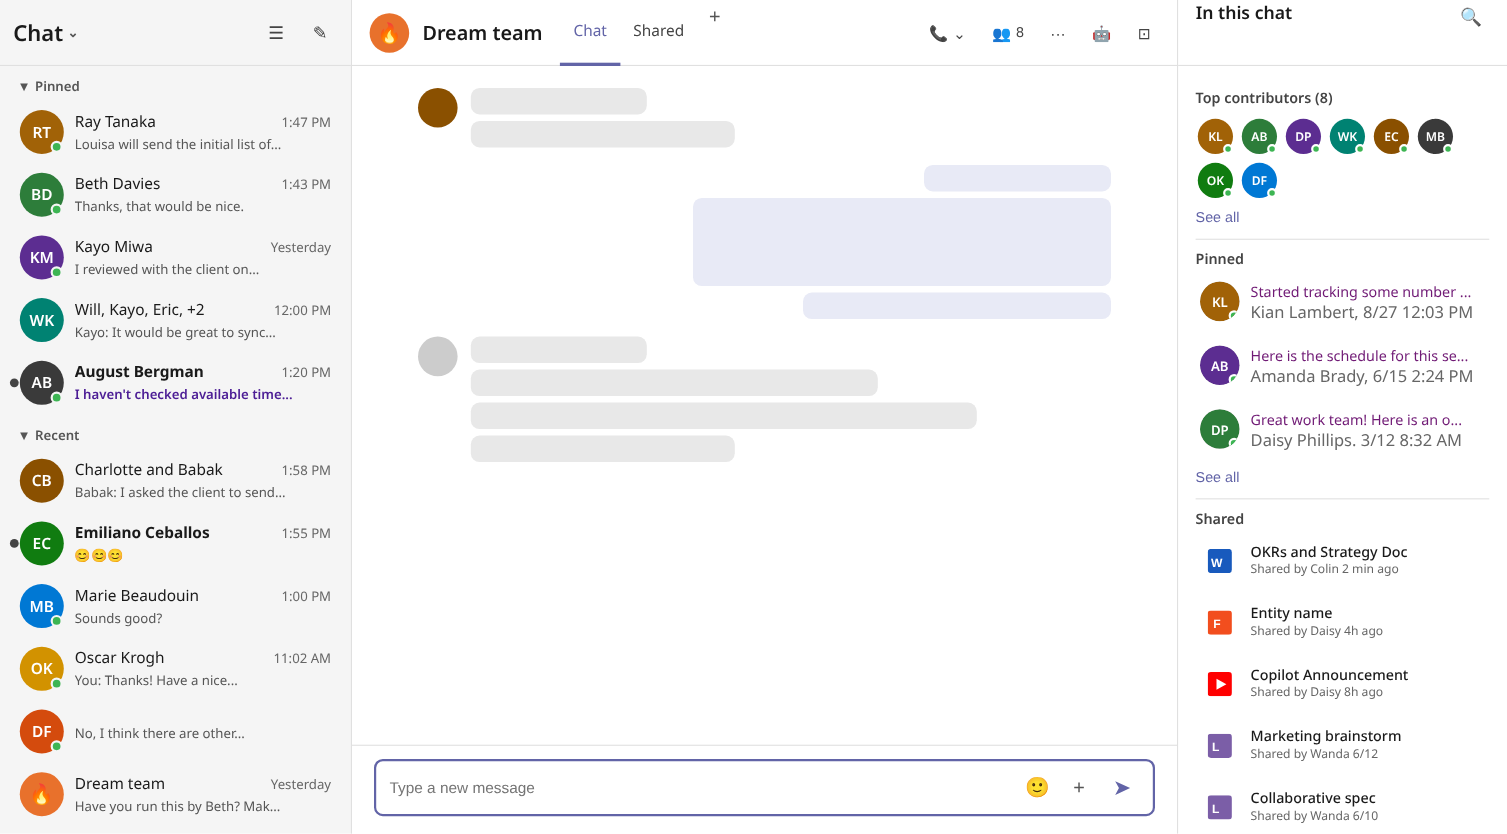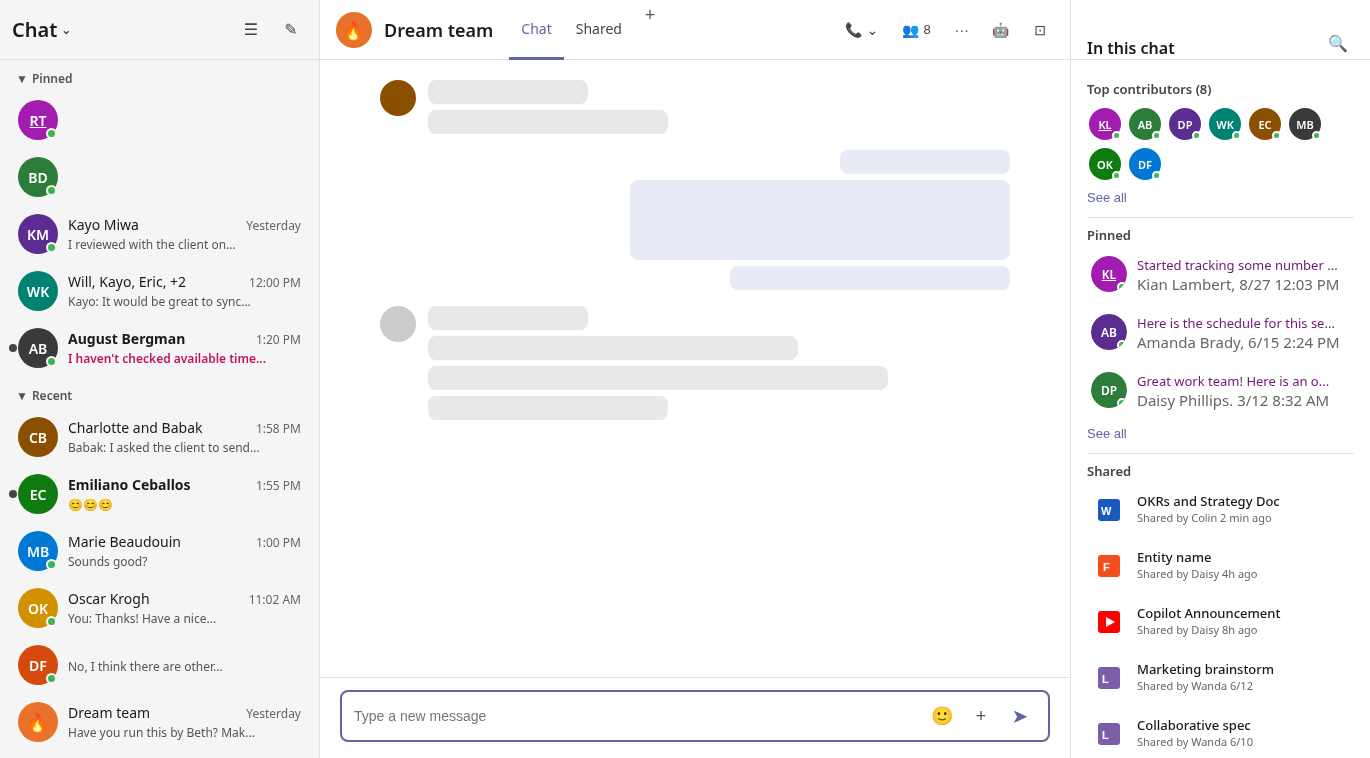--- a/index.html
+++ b/index.html
@@ -59,21 +59,21 @@
     .chat-item {
       display: flex;
       align-items: center;
       padding: 8px 12px;
       cursor: pointer;
       border-radius: 6px;
       margin: 1px 6px;
       position: relative;
     }
     .chat-item.unread .chat-name { font-weight: 700; }
-    .chat-item.unread .chat-preview { font-weight: 600; color: #be185d; }
+    .chat-item.unread .chat-preview { font-weight: 600; color: #4c1d95; }
 
     .avatar-wrap {
       position: relative;
       width: 40px;
       min-width: 40px;
       height: 40px;
       margin-right: 10px;
     }
     .avatar {
       width: 40px;
@@ -261,21 +261,21 @@
       width: 300px;
       min-width: 300px;
       border-left: 1px solid #e0e0e0;
       background: #fff;
       display: flex;
       flex-direction: column;
       height: 100%;
     }
     .right-panel-header {
       display: flex;
-      align-items: flex-end;
+      align-items: flex-start;
       justify-content: space-between;
       padding: 0 16px;
       height: 60px;
       border-bottom: 1px solid #e0e0e0;
     }
     .right-panel-title {
       font-size: 16px;
       font-weight: 600;
       color: #1a1a1a;
     }
@@ -368,21 +368,21 @@
     }
 
     
     ::-webkit-scrollbar { width: 6px; }
     ::-webkit-scrollbar-track { background: transparent; }
     ::-webkit-scrollbar-thumb { background: #ccc; border-radius: 3px; }
 
     
     .av-orange { background: #d44b0d; }
     .av-green { background: #2d7d3a; }
-    .av-blue { background: #a21caf; text-decoration: underline; }
+    .av-blue { background: #a16207; }
     .av-teal { background: #008272; }
     .av-purple { background: #5c2d91; }
     .av-brown { background: #8a5000; }
     .av-ab { background: #3a3a3a; }
     .av-ec { background: #107c10; }
     .av-mb { background: #0078d4; }
     .av-ok { background: #d29200; }
     .av-df { background: #d44b0d; }
   </style>
 </head>
@@ -404,25 +404,39 @@
     <div class="section-label">
       <span>▼</span>
       <span>Pinned</span>
     </div>
     <div id="pinned-list">
         <div class="chat-item">
           <div class="avatar-wrap">
             <div class="avatar av-blue">RT</div>
             <div class="status-dot green"></div>
           </div>
+          <div class="chat-info">
+            <div class="chat-name-row">
+              <span class="chat-name">Ray Tanaka</span>
+              <span class="chat-time">1:47 PM</span>
+            </div>
+            <div class="chat-preview">Louisa will send the initial list of...</div>
+          </div>
         </div>
         <div class="chat-item">
           <div class="avatar-wrap">
             <div class="avatar av-green">BD</div>
             <div class="status-dot green"></div>
+          </div>
+          <div class="chat-info">
+            <div class="chat-name-row">
+              <span class="chat-name">Beth Davies</span>
+              <span class="chat-time">1:43 PM</span>
+            </div>
+            <div class="chat-preview">Thanks, that would be nice.</div>
           </div>
         </div>
         <div class="chat-item">
           <div class="avatar-wrap">
             <div class="avatar av-purple">KM</div>
             <div class="status-dot green"></div>
           </div>
           <div class="chat-info">
             <div class="chat-name-row">
               <span class="chat-name">Kayo Miwa</span>

